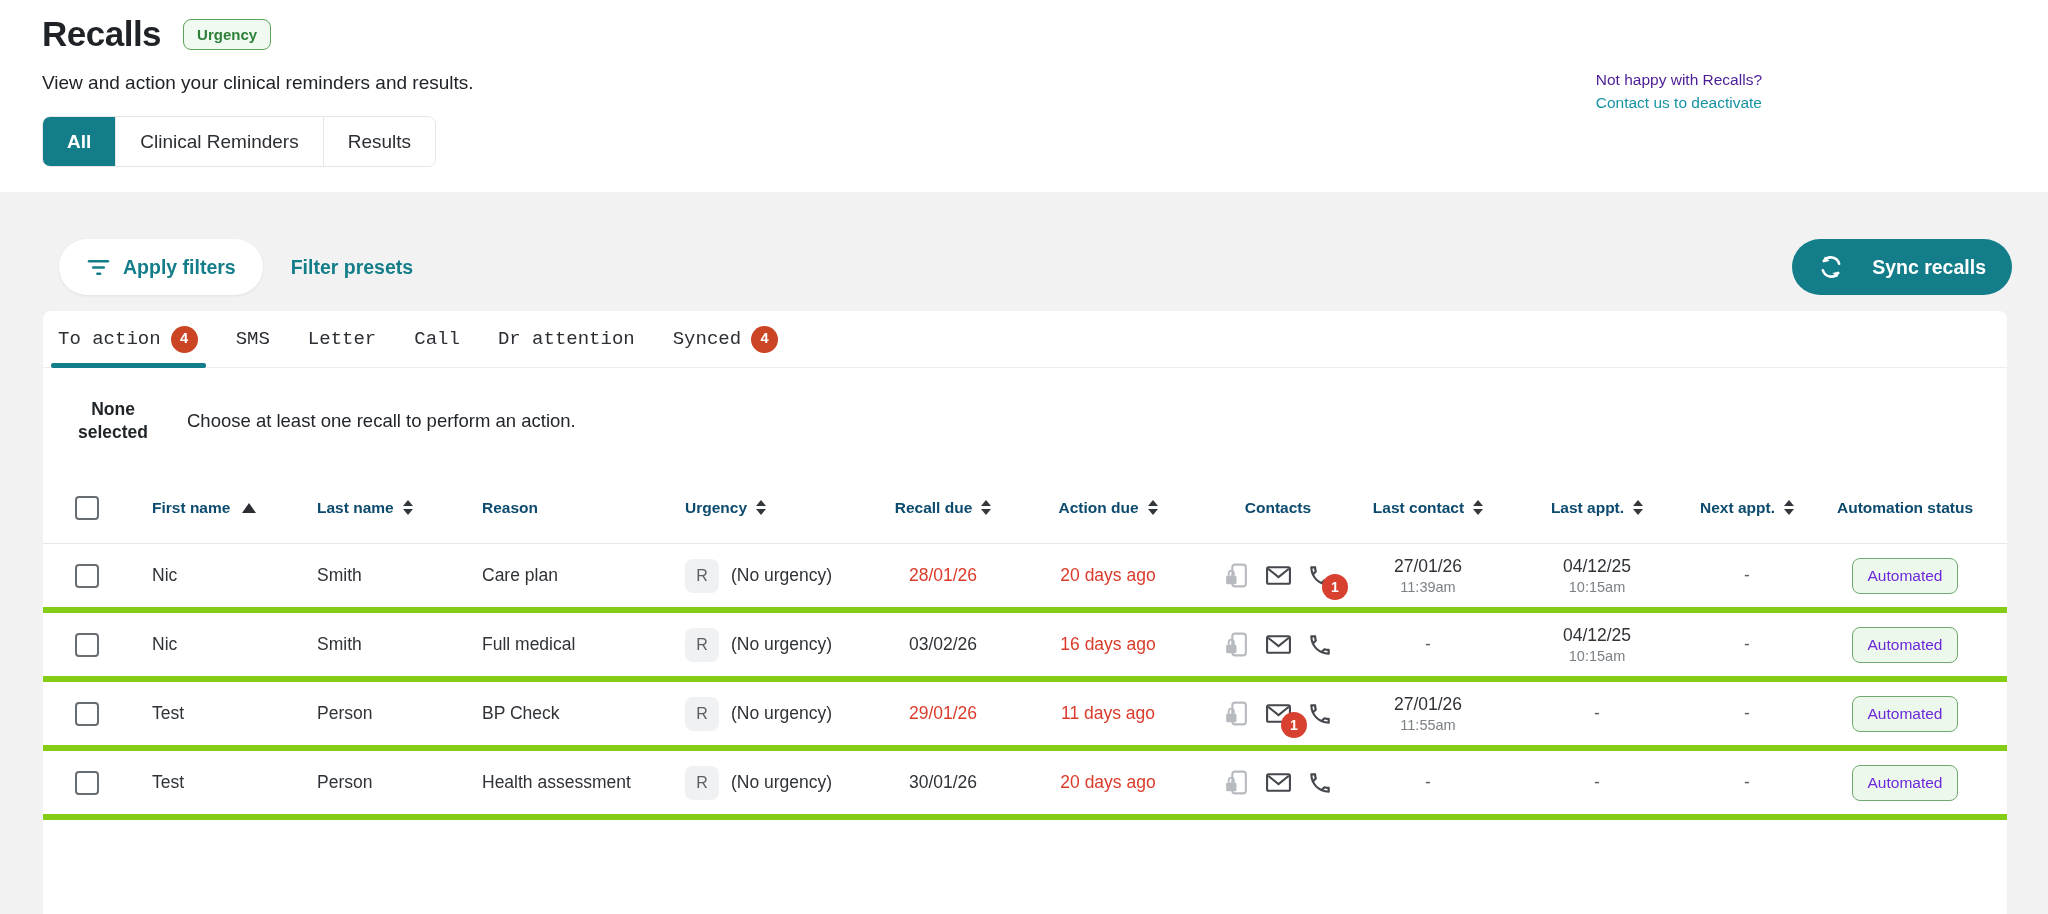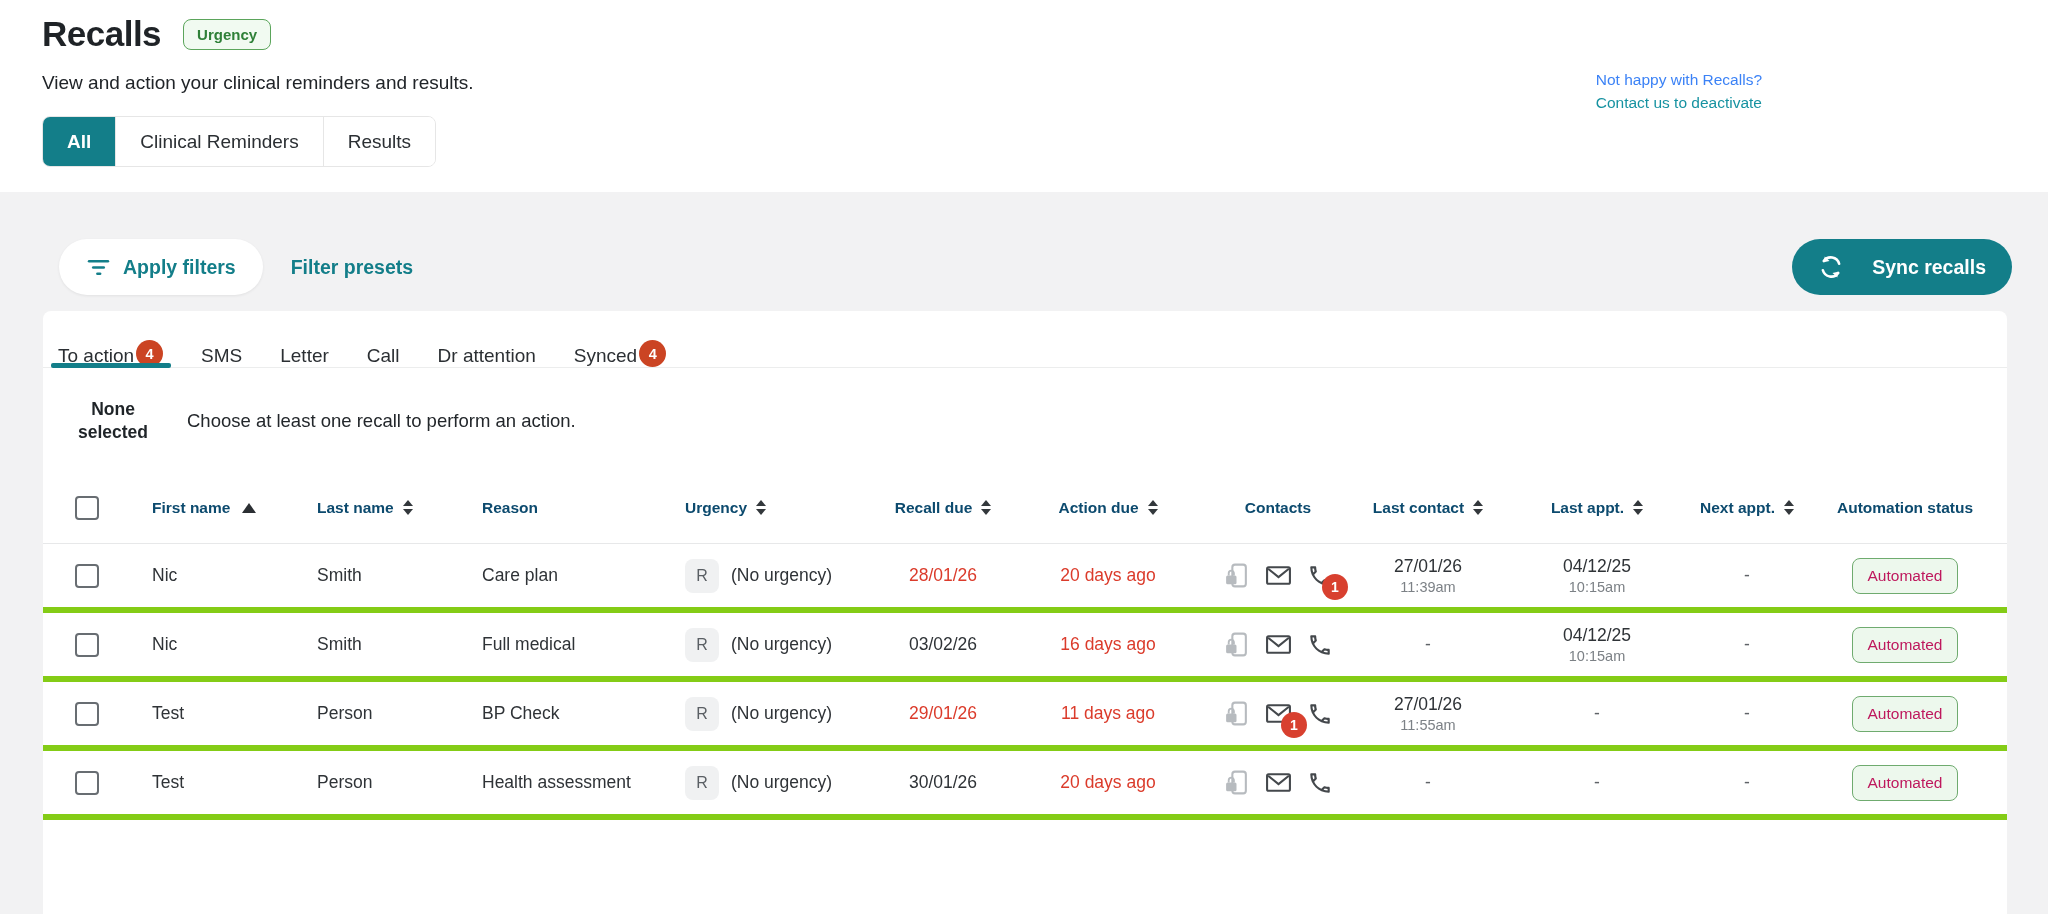--- a/index.html
+++ b/index.html
@@ -9,21 +9,21 @@
     background:#ffffff; color:#23272b; position:relative; overflow:hidden;
   }
   
   .header { position:absolute; top:0; left:0; width:1800px; height:192px; background:#fff; }
   .title-row { position:absolute; top:14px; left:42px; display:flex; align-items:center; gap:22px; }
   .page-title { font-size:35px; font-weight:bold; color:#1f2327; letter-spacing:-0.5px; }
   .active-badge { font-size:15px; font-weight:bold; color:#2F8038; background:#F1FAF1;
     border:1.5px solid #5BA55B; border-radius:8px; padding:6px 13px; }
   .subtitle { position:absolute; top:72px; left:42px; font-size:19px; color:#202428; }
   .deactivate { position:absolute; top:68px; right:38px; text-align:right; font-size:15.5px; line-height:23px; }
-  .deactivate .note { color:#3b82f6; }
+  .deactivate .note { color:#4c1d95; }
   .deactivate .link { color:#1692A1; cursor:pointer; }
   .segments { position:absolute; top:116px; left:42px; display:flex; height:51px;
     background:#fff; border:1px solid #e6e6e6; border-radius:8px; overflow:hidden; }
   .segment { display:flex; align-items:center; padding:13px 24px; font-size:19px; color:#2b2f33;
     border-left:1px solid #e6e6e6; cursor:pointer; background:#fff; }
   .segment:first-child { border-left:none; }
   .segment.active { background:#137E89; color:#fff; font-weight:bold; }
   
   .gray { position:absolute; top:192px; left:0; width:2048px; bottom:0; background:#F2F2F3; }
   .toolbar { position:absolute; top:47px; left:43px; right:36px; height:56px; display:flex; align-items:center; }
@@ -36,22 +36,22 @@
     display:inline-flex; align-items:center; gap:12px; padding:0 27px; cursor:pointer;
     color:#137E89; font-weight:bold; font-size:19.5px; box-shadow:0 1px 3px rgba(0,0,0,0.07); }
   .filter-presets { margin-left:28px; color:#137E89; font-weight:bold; font-size:19.5px; cursor:pointer; }
   .btn-sync { margin-left:auto; height:56px; border-radius:28px; background:#137E89; color:#fff;
     display:inline-flex; align-items:center; gap:28px; padding:0 26px; cursor:pointer;
     font-weight:bold; font-size:19.5px; }
   
   .card { position:absolute; top:119px; left:43px; width:1964px; bottom:0; background:#fff;
     border-radius:8px 8px 0 0; }
   .tabs-row { height:57px; border-bottom:1px solid #eceded; display:flex; align-items:center; padding-left:15px; }
-  .ftab { display:flex; align-items:flex-end; gap:2px; font-size:19px; color:#2b2f33;
-    height:100%; margin-right:38px; position:relative; cursor:pointer; }
+  .ftab { display:flex; align-items:center; gap:10px; font-size:19px; color:#2b2f33;
+    height:100%; margin-right:38px; position:relative; cursor:pointer;font-family:Liberation Mono, monospace; }
   .ftab.active::after { content:""; position:absolute; left:-7px; right:-8px; bottom:-1px;
     height:5px; background:#137E89; border-radius:2px; }
   .tab-badge { min-width:27px; height:27px; border-radius:50%; background:#CB4423; color:#fff;
     font-size:14.5px; font-weight:bold; display:flex; align-items:center; justify-content:center; }
   .selection-row { display:flex; align-items:center; padding:30px 0 28px 0; }
   .none-box { margin-left:22px; width:96px; text-align:center; font-weight:bold;
     font-size:17.5px; line-height:23px; color:#1f2428; }
   .sel-msg { margin-left:26px; font-size:18.5px; color:#23272b; }
   
   .grid { display:grid; grid-template-columns:77px 165px 165px 203px 220px 140px 190px 150px 150px 188px 112px 1fr; align-items:center; }
@@ -69,21 +69,21 @@
     font-size:16px; display:flex; align-items:center; justify-content:center; margin-right:12px; }
   .overdue { color:#DB3B2B; }
   .two-line { display:flex; flex-direction:column; align-items:center; line-height:23px; }
   .time-sub { font-size:14.5px; color:#7c8186; line-height:19px; }
   .dash { color:#5f6368; }
   .contacts-wrap { display:flex; align-items:center; gap:15px; }
   .ic { position:relative; display:inline-flex; cursor:pointer; }
   .cbadge { position:absolute; right:-15px; bottom:-11px; min-width:26px; height:26px; border-radius:50%;
     background:#D8402F; color:#fff; font-size:14px; font-weight:bold;
     display:flex; align-items:center; justify-content:center; }
-  .auto-chip { padding:8px 15px; border:1.5px solid #6FAB6F; background:#EDF8ED; color:#be185d;
+  .auto-chip { padding:8px 15px; border:1.5px solid #6FAB6F; background:#EDF8ED; color:#6d28d9;
     border-radius:8px; font-size:15.5px; }
 </style>
 </head>
 <body>
 
 <div class="header">
   <div class="title-row">
     <div class="page-title">Recalls</div>
     <div class="active-badge">Urgency</div>
   </div>

